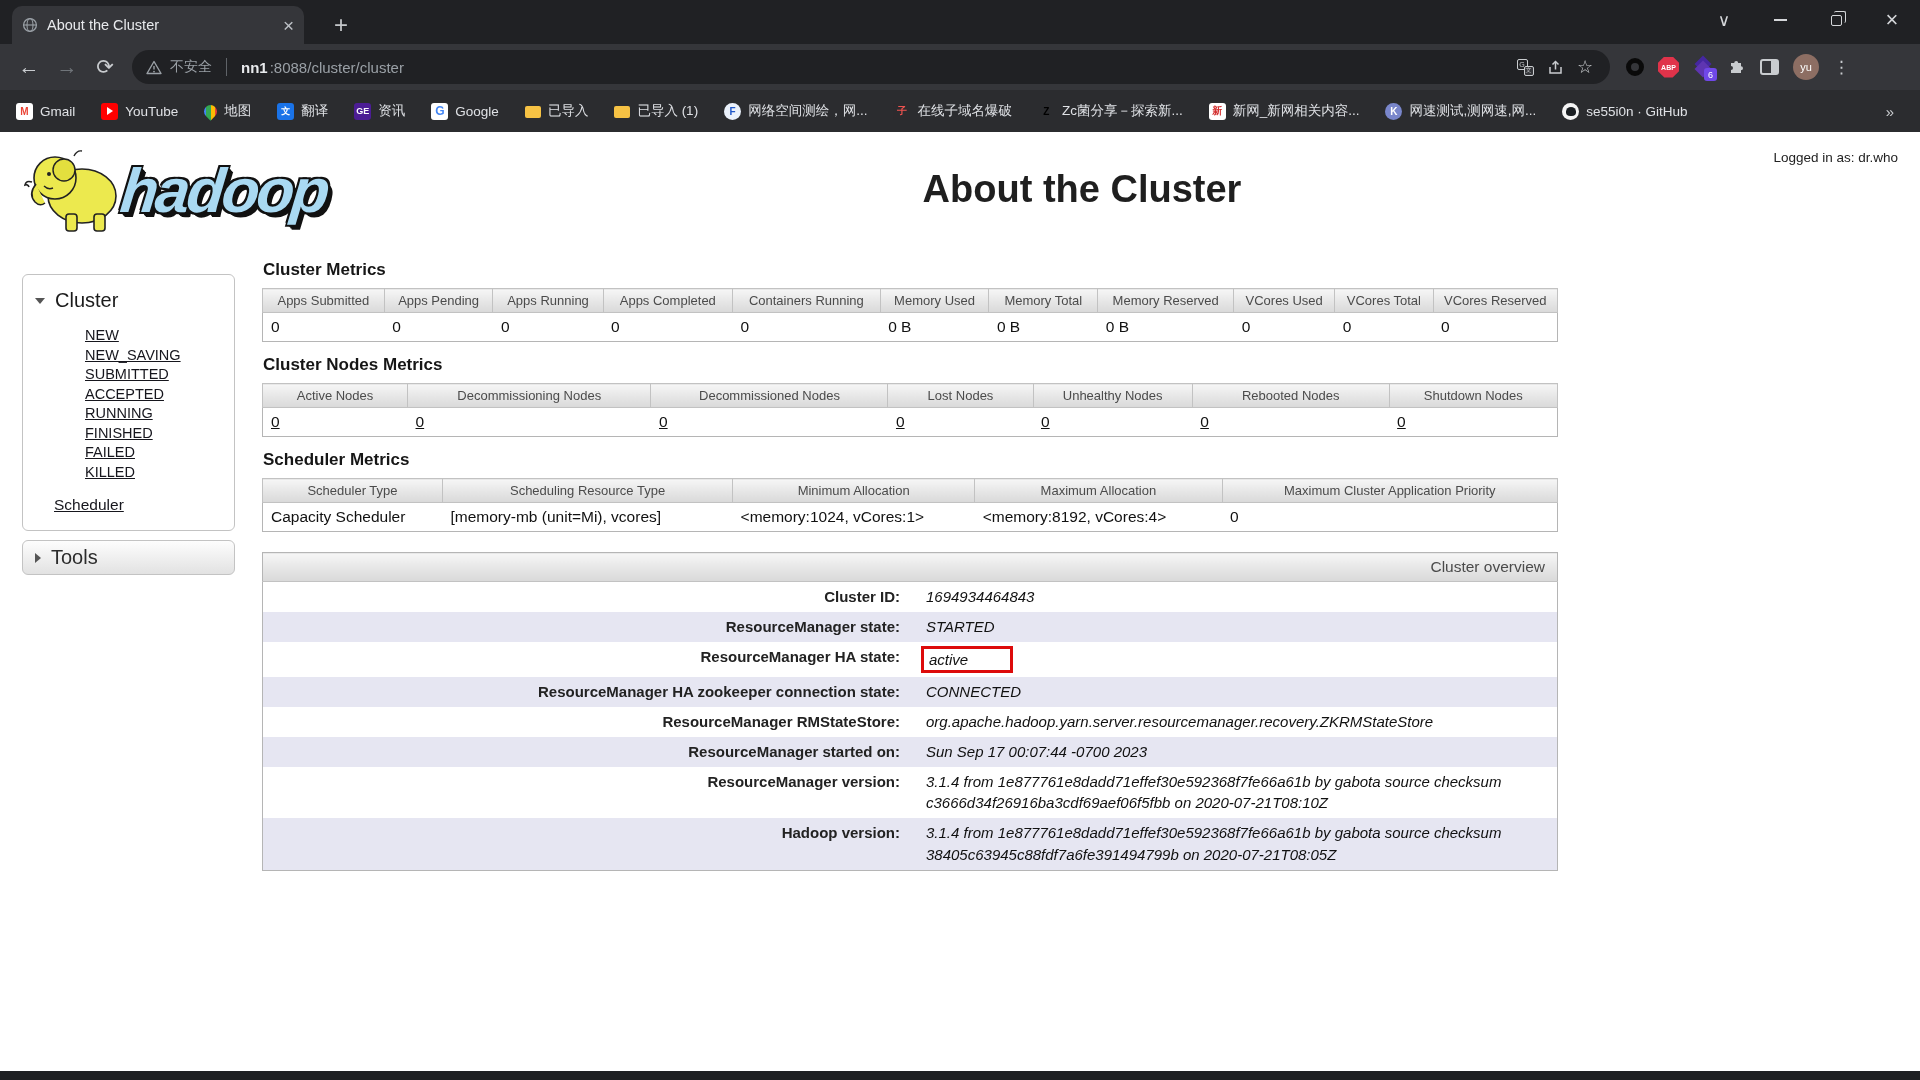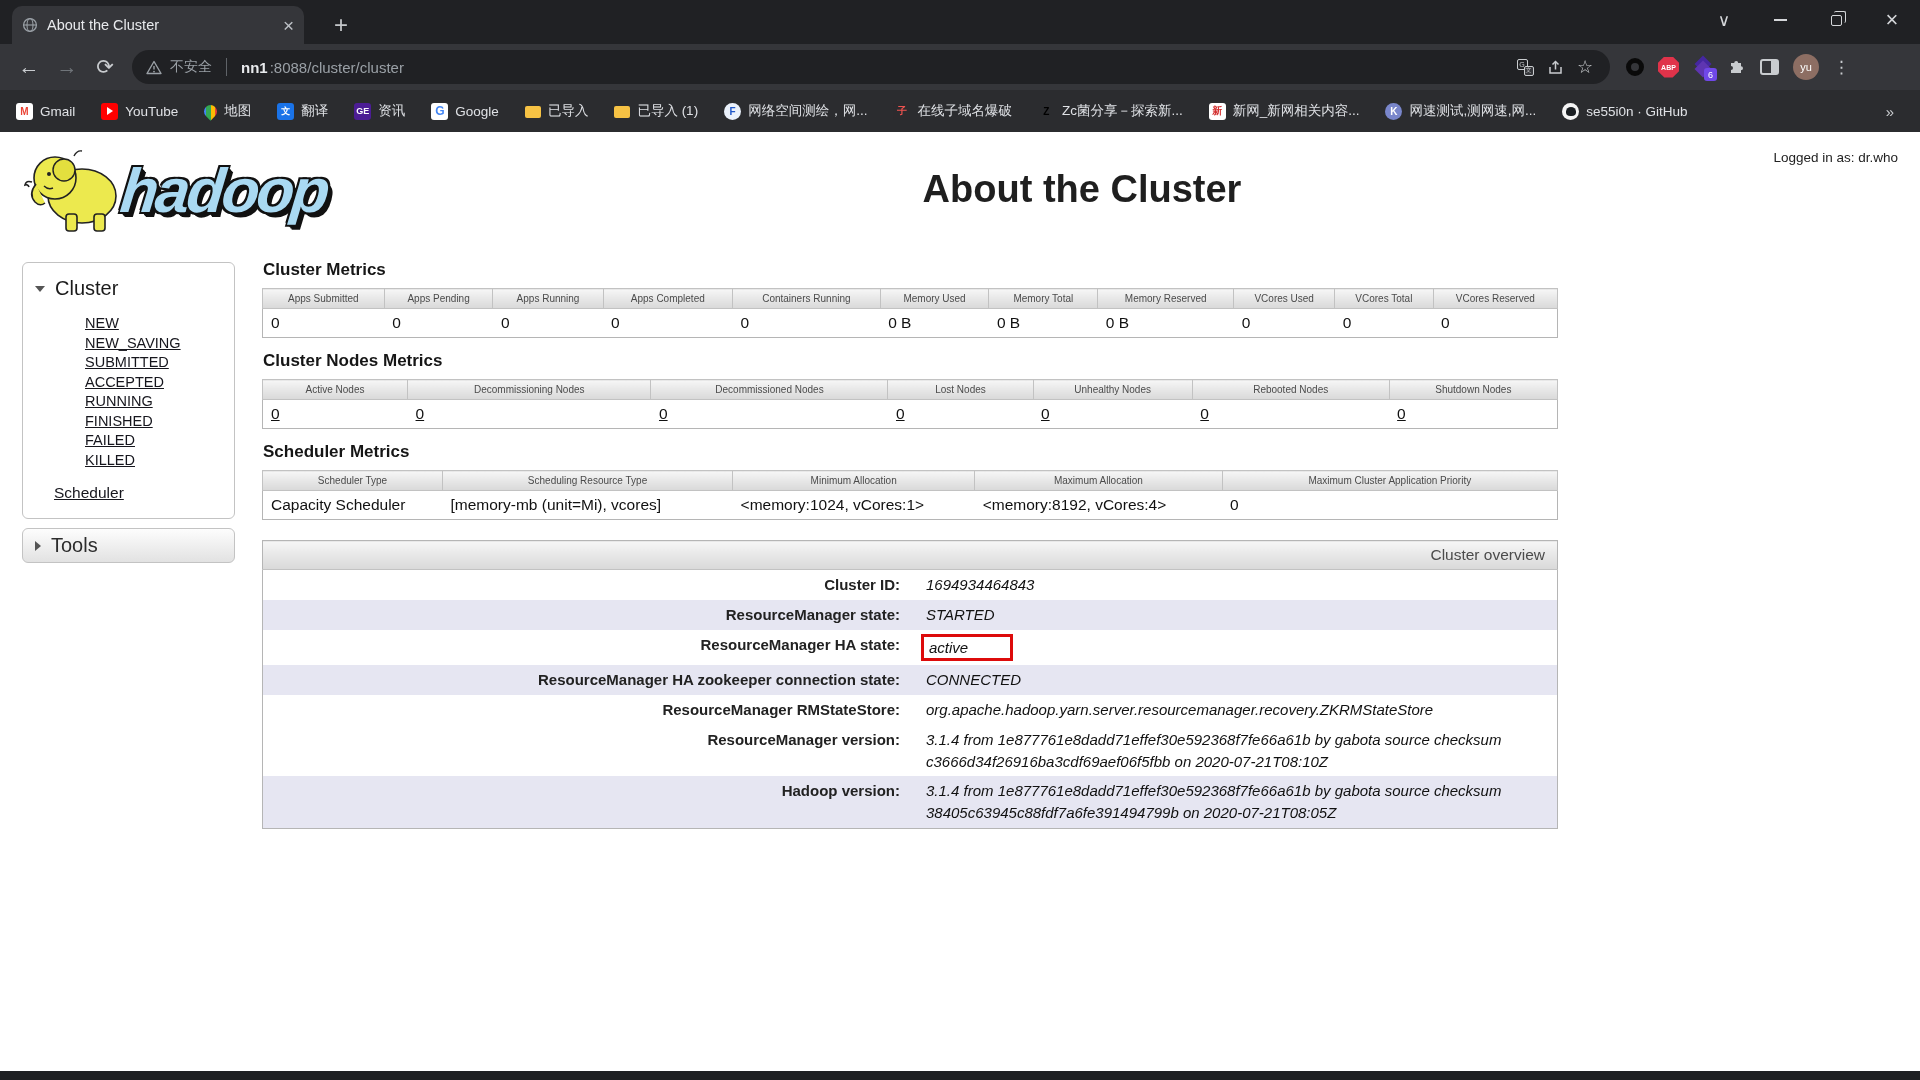--- a/index.html
+++ b/index.html
@@ -81,21 +81,21 @@
   
   .page { position:absolute; left:0; top:132px; width:1920px; height:940px; background:#fff; }
   .logo { position:absolute; left:22px; top:8px; width:380px; height:100px; display:flex; align-items:center; }
   .logo-text { font-style:italic; font-weight:bold; font-size:62px; letter-spacing:-3px; color:#a9d9f2;
                transform:skewX(-6deg); margin-left:-6px;
                text-shadow:-2px -2px 0 #111,2px -2px 0 #111,-2px 2px 0 #111,2px 2px 0 #111,5px 5px 0 #111,4px 4px 0 #111,3px 3px 0 #111; }
   .page-title { position:absolute; left:262px; top:36px; width:1640px; text-align:center;
                 font-size:38px; font-weight:bold; color:#1f1f1f; }
   .logged-in { position:absolute; right:22px; top:18px; font-size:13.5px; color:#222; }
 
-  .sidebar { position:absolute; left:22px; top:130px; width:213px; }
+  .sidebar { position:absolute; left:22px; top:142px; width:213px; }
   .side-panel { background:#fff; border:1px solid #c3c3c3; border-radius:6px; padding:8px 0 16px 0; }
   .side-head { font-size:20px; color:#1b1b1b; padding:6px 10px 10px 12px; display:flex; align-items:center; gap:10px; }
   .tri-down { width:0; height:0; border-left:5px solid transparent; border-right:5px solid transparent; border-top:6px solid #555; }
   .tri-right { width:0; height:0; border-top:5px solid transparent; border-bottom:5px solid transparent; border-left:6px solid #555; }
   .side-links { padding-left:31px; }
   .side-links a, .side-sub a, .side-sched a { color:#16161d; text-decoration:underline; display:block; }
   .side-links a { font-size:15.5px; line-height:22px; }
   .side-sub { padding-left:62px; margin-top:4px; }
   .side-sub a { font-size:14.5px; line-height:19.5px; }
   .side-sched { padding-left:31px; margin-top:14px; }
@@ -103,21 +103,21 @@
   .tools-bar { margin-top:9px; border:1px solid #c3c3c3; border-radius:6px; padding:5px 12px;
                background:linear-gradient(#fdfdfd,#e2e2e2); display:flex; align-items:center; gap:10px;
                font-size:20px; color:#2c2c2c; }
 
   .main { position:absolute; left:262px; top:128px; width:1296px; }
   .main h2 { font-size:17px; font-weight:bold; color:#161616; margin:0 0 8px 1px; }
   .main h2.gap { margin-top:13px; }
   table { width:100%; border-collapse:collapse; table-layout:fixed; }
   .mtable { border:1px solid #b5b5b5; margin-bottom:4px; }
   .mtable thead th { background:linear-gradient(#f6f6f6,#e7e7e7 50%,#d9d9d9); color:#4b4b4b; font-weight:normal;
-                     font-size:10px; border:1px solid #c2c2c2; padding:4px 6px; text-align:center; }
+                     font-size:13px; border:1px solid #c2c2c2; padding:4px 6px; text-align:center; }
   .mtable tbody td { font-size:15.5px; color:#111; padding:5px 8px; text-align:left; }
   .mtable tbody a { color:#111; }
   .overview { border:1px solid #b5b5b5; margin-top:20px; }
   .ov-head td { background:linear-gradient(#f6f6f6,#e7e7e7 50%,#d9d9d9); color:#4b4b4b; font-size:15.5px;
                 text-align:right; padding:5px 12px; border-bottom:1px solid #c2c2c2; }
   .overview th { width:438px; text-align:right; font-size:15px; font-weight:bold; color:#222;
                  padding:4px 10px 4px 4px; vertical-align:top; line-height:1.45; }
   .overview td.val { font-size:15px; color:#111; padding:4px 10px 4px 16px; line-height:1.45;font-style:italic; }
   .overview tr.alt { background:#e6e6f2; }
   .hl-box { display:inline-block; min-width:92px; border:3px solid #dd0b0b; padding:0 5px; margin-left:-5px; }
@@ -445,20 +445,24 @@
               <td class="val"><span class="hl-box" style="border-color: rgb(221, 11, 11);">active</span></td>
             </tr>
             <tr class="alt">
               <th>ResourceManager HA zookeeper connection state:</th>
               <td class="val">CONNECTED</td>
             </tr>
             <tr>
               <th>ResourceManager RMStateStore:</th>
               <td class="val">org.apache.hadoop.yarn.server.resourcemanager.recovery.ZKRMStateStore</td>
             </tr>
+            <tr class="alt">
+              <th>ResourceManager started on:</th>
+              <td class="val">Sun Sep 17 00:07:44 -0700 2023</td>
+            </tr>
             <tr>
               <th>ResourceManager version:</th>
               <td class="val">3.1.4 from 1e877761e8dadd71effef30e592368f7fe66a61b by gabota source checksum c3666d34f26916ba3cdf69aef06f5fbb on 2020-07-21T08:10Z</td>
             </tr>
             <tr class="alt">
               <th>Hadoop version:</th>
               <td class="val">3.1.4 from 1e877761e8dadd71effef30e592368f7fe66a61b by gabota source checksum 38405c63945c88fdf7a6fe391494799b on 2020-07-21T08:05Z</td>
             </tr>
           </tbody>
         </table>

